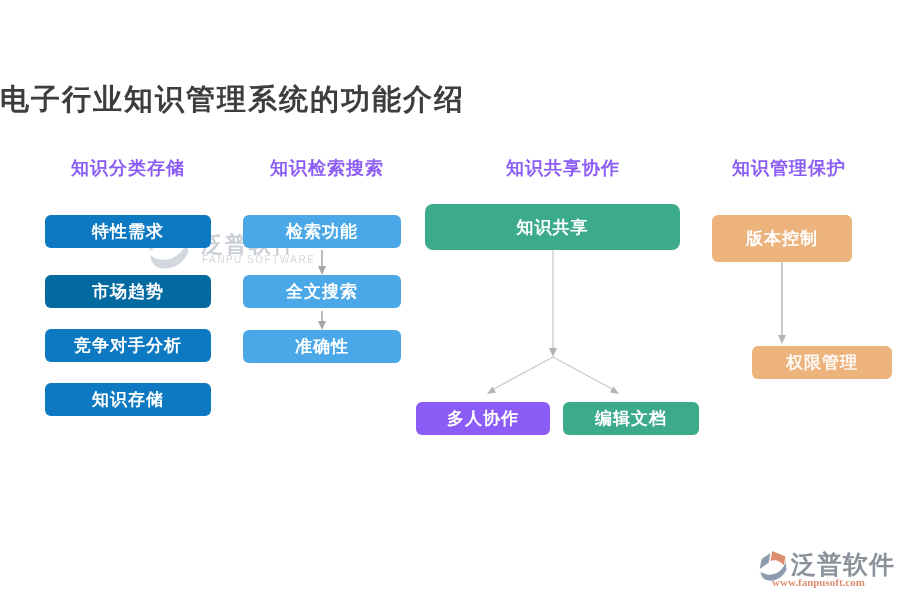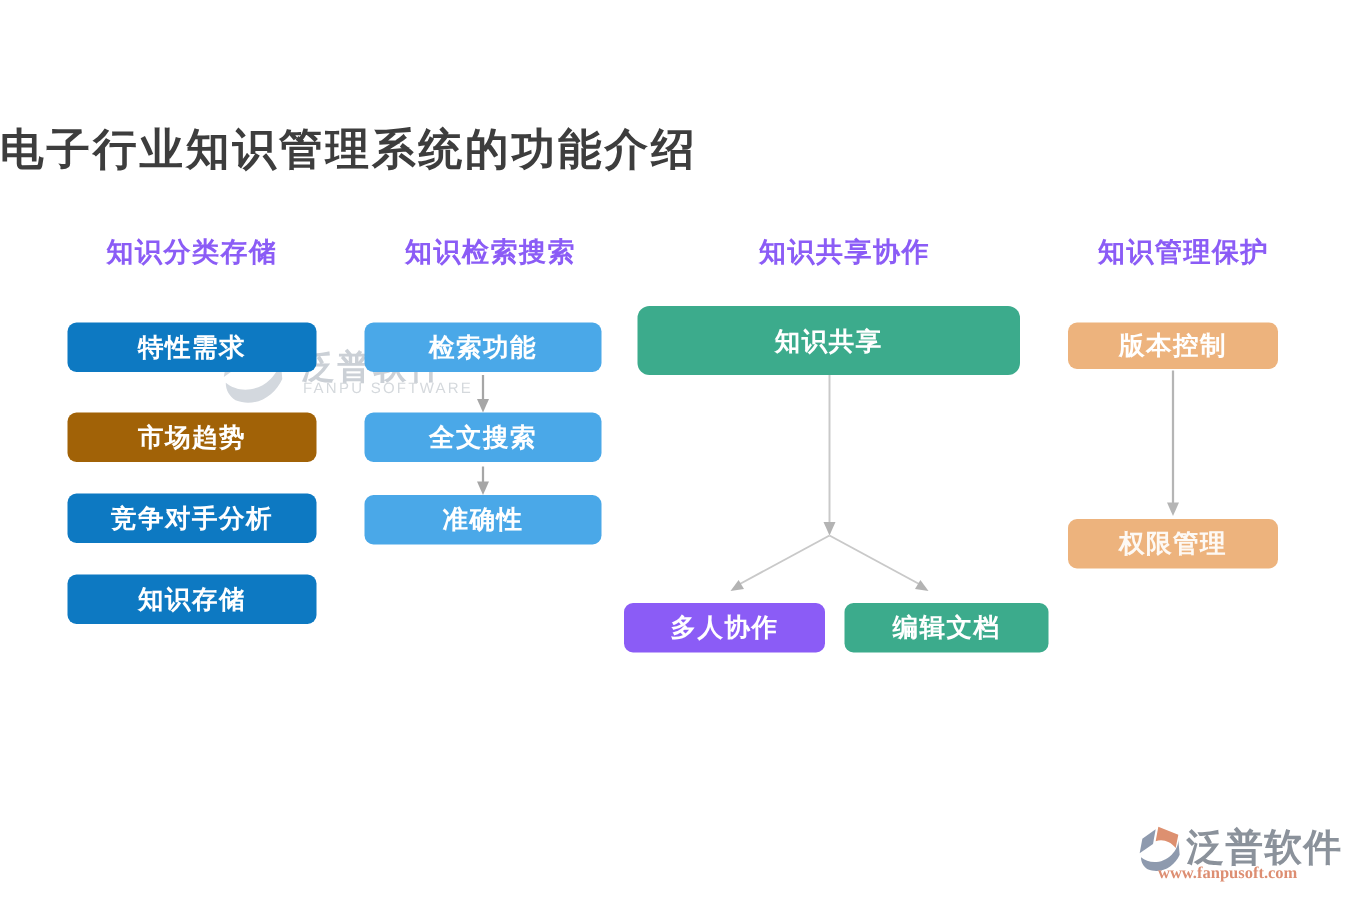--- a/index.html
+++ b/index.html
@@ -38,22 +38,22 @@
   .c2 { left:243px; width:158px; }
   .c2.b1 { top:215px; }
   .c2.b2 { top:275px; }
   .c2.b3 { top:330px; }
   
   .c3top { left:425px; width:255px; top:204px; height:46px; border-radius:8px; }
   .c3l  { left:416px; width:134px; top:402px; }
   .c3r  { left:563px; width:136px; top:402px; }
   
   .c4 { left:712px; width:140px; }
-  .c4.b1 { top:215px; height:31px; }
-  .c4.b2 { top:346px; }
+  .c4.b1 { top:215px; height:47px; }
+  .c4.b2 { top:346px;margin-left:40px; }
   .c4.b2 .txt { opacity:.92; }
   .connectors {
     position:absolute; left:0; top:0; width:900px; height:600px;
     z-index:1; pointer-events:none;
   }
   
   .watermark {
     position:absolute; left:143px; top:222px; width:170px; height:56px;
     z-index:0;
   }
@@ -121,21 +121,21 @@
     <svg class="wm-mark" width="54" height="52" viewBox="0 0 36 40">
       <path d="M16 1 L31 7 L29 17 C25 12 19 10 14 12 Z" fill="#c6d6e4"></path>
       <path d="M14 3 L4 10 L2 21 L12 14 Z" fill="#d3d8de"></path>
       <path d="M3 24 C9 29 19 29 26 22 C29 19 31 15 31 11 L32 22 C28 31 18 37 8 33 C5 31 3 28 3 24 Z" fill="#d3d8de"></path>
     </svg>
     <span class="wm-brand">泛普软件</span>
     <span class="wm-sub">FANPU SOFTWARE</span>
   </div>
 
   <div class="node c1 b1" style="background: rgb(13, 121, 194);">特性需求</div>
-  <div class="node c1 b2" style="background: #a16207;">市场趋势</div>
+  <div class="node c1 b2" style="background: #0369a1;">市场趋势</div>
   <div class="node c1 b3" style="background: rgb(13, 121, 194);">竞争对手分析</div>
   <div class="node c1 b4" style="background: rgb(13, 121, 194);">知识存储</div>
 
   <div class="node c2 b1" style="background: rgb(74, 168, 232);">检索功能</div>
   <div class="node c2 b2" style="background: rgb(74, 168, 232);">全文搜索</div>
   <div class="node c2 b3" style="background: rgb(74, 168, 232);">准确性</div>
 
   <div class="node c3top" style="background: rgb(60, 171, 140);">知识共享</div>
   <div class="node c3l" style="background: #8b5cf6;">多人协作</div>
   <div class="node c3r" style="background: rgb(60, 171, 140);">编辑文档</div>

